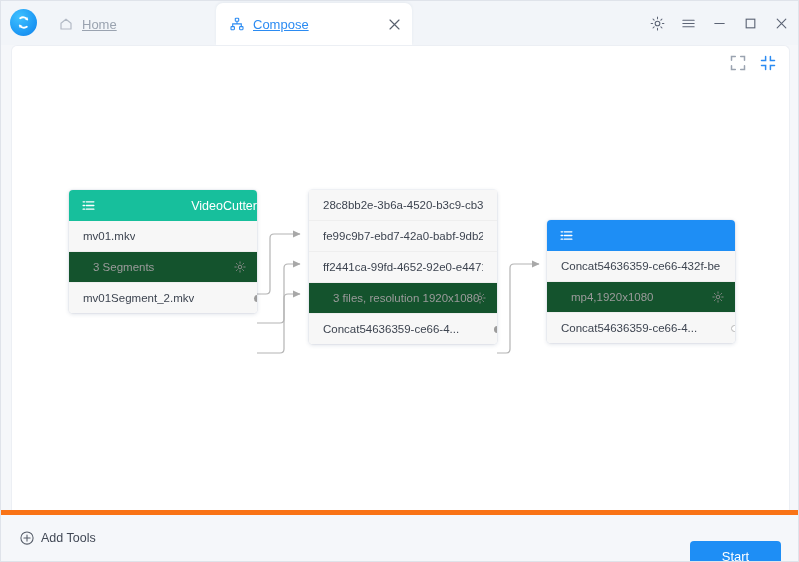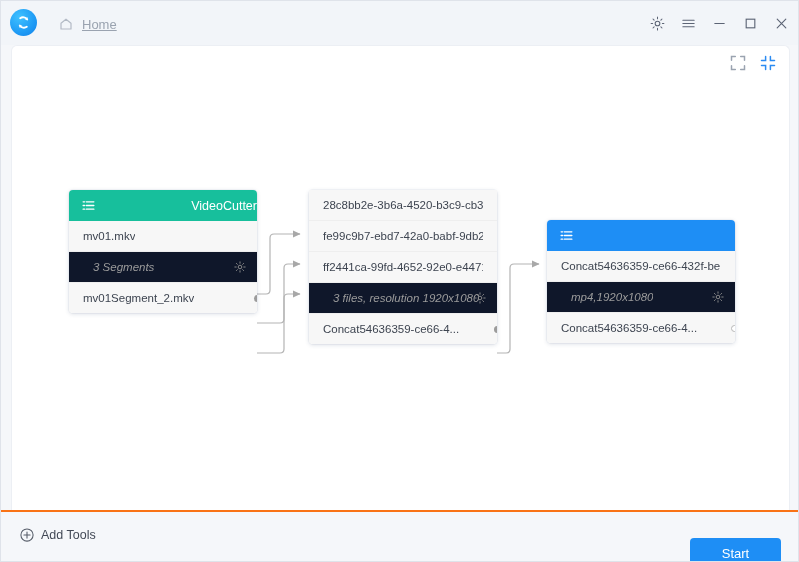--- a/index.html
+++ b/index.html
@@ -160,24 +160,23 @@
     padding: 15px 14px;
     box-sizing: border-box;
     background: #f7f7f7;
     border-bottom: 1px solid #eeeeee;
     color: #3d4450;
     white-space: nowrap;
     overflow: hidden;
   }
   .row:last-child { border-bottom: none; border-radius: 0 0 4px 4px; }
   .row.cfg {
-    background: #0f172a;
+    background: #14532d;
     color: #9b9b9b;
     padding-left: 24px;
-    font-style: italic;
   }
   .row .gear {
     position: absolute;
     right: 11px; top: 8px;
     width: 13px; height: 13px;
     display: flex; align-items: center; justify-content: center;
     color: #8d8d8d;
   }
   .row .txt { overflow: hidden; text-overflow: clip; }
 
@@ -203,21 +202,21 @@
   #node-cutter    { left: 57px;  top: 144px; }
   #node-merger    { left: 297px; top: 144px; }
   #node-converter { left: 535px; top: 174px; }
 
   
   .bottombar {
     position: absolute;
     left: 0; bottom: 0;
     width: 797px; height: 51px;
     background: #f5f7fa;
-    border-top: 2px solid #f97316;
+    border-top: 5px solid #f97316;
     box-sizing: border-box;
   }
   .addtools {
     position: absolute;
     left: 19px; top: 16px;
     display: flex;
     align-items: center;
     gap: 7px;
     font-size: 12.5px;
     color: #414855;
@@ -256,20 +255,36 @@
 
     <div class="tab tab-home">
       <span class="tab-icon">
         <svg width="14" height="14" viewBox="0 0 14 14">
           <path d="M2 6.2L7 2.2l5 4V12H2z" fill="none" stroke="#b3bac5" stroke-width="1.2" stroke-linejoin="round"></path>
         </svg>
       </span>
       <span class="tab-label">Home</span>
     </div>
 
+    <div class="tab tab-compose">
+      <span class="tab-icon">
+        <svg width="14" height="14" viewBox="0 0 14 14">
+          <rect x="5.3" y="1.2" width="3.4" height="3.1" rx="0.6" fill="none" stroke="#2b8bf2" stroke-width="1.1"></rect>
+          <rect x="1" y="9.6" width="3.4" height="3.1" rx="0.6" fill="none" stroke="#2b8bf2" stroke-width="1.1"></rect>
+          <rect x="9.6" y="9.6" width="3.4" height="3.1" rx="0.6" fill="none" stroke="#2b8bf2" stroke-width="1.1"></rect>
+          <path d="M7 4.3v2.6M2.7 9.6V6.9h8.6v2.7" fill="none" stroke="#2b8bf2" stroke-width="1.1"></path>
+        </svg>
+      </span>
+      <span class="tab-label">Compose</span>
+      <span class="tab-close">
+        <svg width="11" height="11" viewBox="0 0 11 11">
+          <path d="M1 1l9 9M10 1l-9 9" stroke="#58606e" stroke-width="1.15" stroke-linecap="round"></path>
+        </svg>
+      </span>
+    </div>
 
     <div class="winctrls">
       <span class="wc">
         <svg width="15" height="15" viewBox="0 0 16 16">
           <circle cx="8" cy="8" r="2.5" fill="none" stroke="#5c6475" stroke-width="1.1"></circle>
           <path d="M8 1.2v1.6M8 13.2v1.6M1.2 8h1.6M13.2 8h1.6M3.2 3.2l1.2 1.2M11.6 11.6l1.2 1.2M12.8 3.2l-1.2 1.2M4.4 11.6l-1.2 1.2" stroke="#5c6475" stroke-width="1.1" stroke-linecap="round"></path>
         </svg>
       </span>
       <span class="wc">
         <svg width="15" height="15" viewBox="0 0 16 16">

